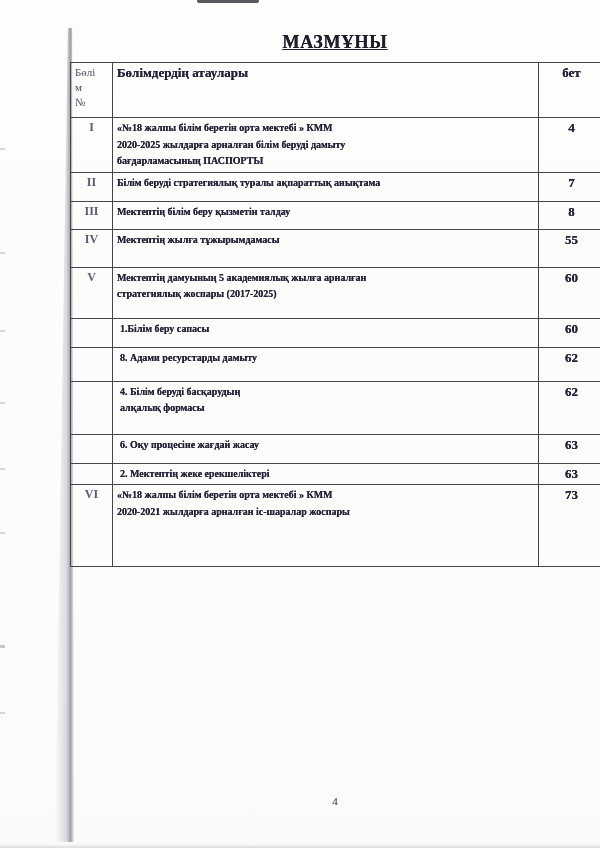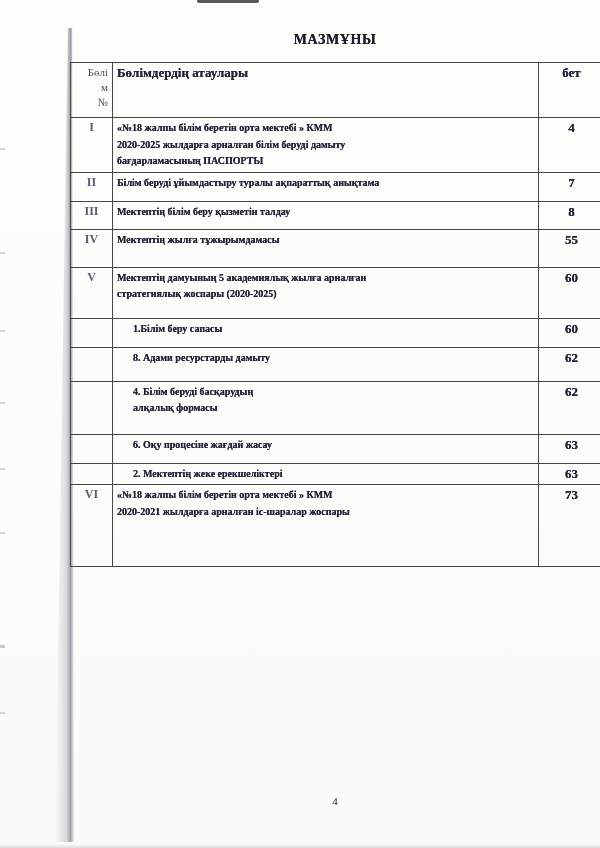--- a/index.html
+++ b/index.html
@@ -23,53 +23,53 @@
   .edge-marks div{
     position:absolute;left:0;width:5px;height:2px;background:rgba(110,110,128,.28);
   }
   .bottom-edge{
     position:absolute;left:0;bottom:0;width:600px;height:4px;
     background:linear-gradient(180deg,rgba(160,160,170,0),rgba(150,150,162,.3));
   }
   
   .doc-title{
     position:absolute;left:70px;top:32px;width:530px;
-    text-align:center;font-size:14px;font-weight:bold;letter-spacing:.6px;
-    color:#1d1e2c;text-shadow:0 0 .3px currentColor;
+    text-align:center;font-size:18px;font-weight:bold;letter-spacing:.6px;
+    color:#1d1e2c;text-shadow:0 0 .3px currentColor;text-decoration:underline;
   }
   
   table.toc{
     position:absolute;left:70px;top:62px;width:534px;
     border-collapse:collapse;table-layout:fixed;
   }
   table.toc td,table.toc th{
     border:1px solid #45454c;vertical-align:top;
     padding:2px 4px 2px 4px;overflow:hidden;
   }
   th.h-no{
-    font-size:11px;font-weight:normal;color:#4b4f5f;text-align:right;
+    font-size:11px;font-weight:normal;color:#4b4f5f;text-align:left;
     white-space:pre-line;line-height:15px;padding-left:3px;
   }
   th.h-title{
     font-size:13px;font-weight:bold;text-align:left;padding-top:4px;
     color:#23243a;text-shadow:0 0 .3px currentColor;
   }
   th.h-page{
     font-size:13px;font-weight:bold;text-align:center;padding-top:4px;
     color:#23243a;text-shadow:0 0 .3px currentColor;
   }
   td.c-no{
     font-size:12px;font-weight:bold;text-align:center;color:#565c72;
     padding-top:3px;
   }
   td.c-title{
     font-size:10px;font-weight:bold;line-height:16.5px;color:#23243a;
     white-space:pre-line;text-shadow:0 0 .3px currentColor;padding-top:3px;
   }
-  tr.sub td.c-title{padding-left:20px;}
+  tr.sub td.c-title{padding-left:7px;}
   td.c-page{
     font-size:13px;font-weight:bold;text-align:center;color:#23243a;
     text-shadow:0 0 .3px currentColor;padding-top:3px;
   }
   .page-num{
     position:absolute;left:70px;top:795px;width:530px;text-align:center;
     font-size:11px;color:#2a2a35;
   }
 </style>
 </head>
@@ -108,37 +108,37 @@
     </tr>
     <tr style="height:49px">
       <td class="c-no">I</td>
       <td class="c-title">«№18 жалпы білім беретін орта мектебі » КММ
 2020-2025 жылдарға арналған білім беруді дамыту
 бағдарламасының ПАСПОРТЫ</td>
       <td class="c-page">4</td>
     </tr>
     <tr style="height:29px">
       <td class="c-no">II</td>
-      <td class="c-title">Білім беруді ұйымдастыру туралы ақпараттық анықтама</td>
+      <td class="c-title">Білім беруді стратегиялық туралы ақпараттық анықтама</td>
       <td class="c-page">7</td>
     </tr>
     <tr style="height:28px">
       <td class="c-no">III</td>
       <td class="c-title">Мектептің білім беру қызметін талдау</td>
       <td class="c-page">8</td>
     </tr>
     <tr style="height:38px">
       <td class="c-no">IV</td>
       <td class="c-title">Мектептің жылға тұжырымдамасы</td>
       <td class="c-page">55</td>
     </tr>
     <tr style="height:51px">
       <td class="c-no">V</td>
       <td class="c-title">Мектептің дамуының 5 академиялық жылға арналған
-стратегиялық жоспары (2020-2025)</td>
+стратегиялық жоспары (2017-2025)</td>
       <td class="c-page">60</td>
     </tr>
     <tr style="height:29px" class="sub">
       <td class="c-no"></td>
       <td class="c-title">1.Білім беру сапасы</td>
       <td class="c-page">60</td>
     </tr>
     <tr style="height:34px" class="sub">
       <td class="c-no"></td>
       <td class="c-title">8. Адами ресурстарды дамыту</td>

